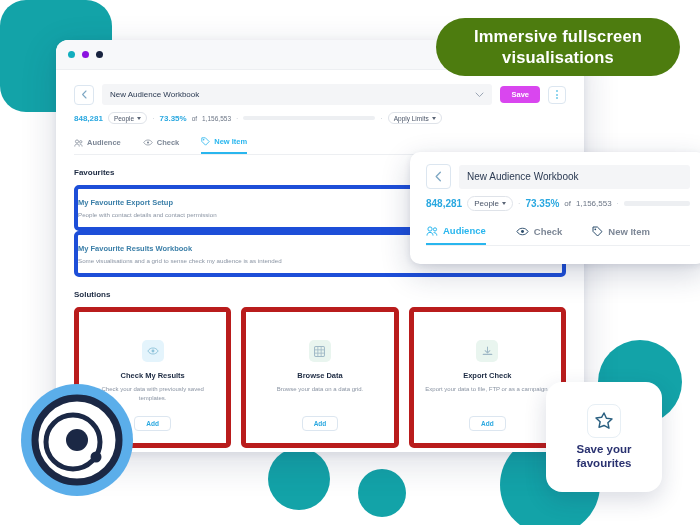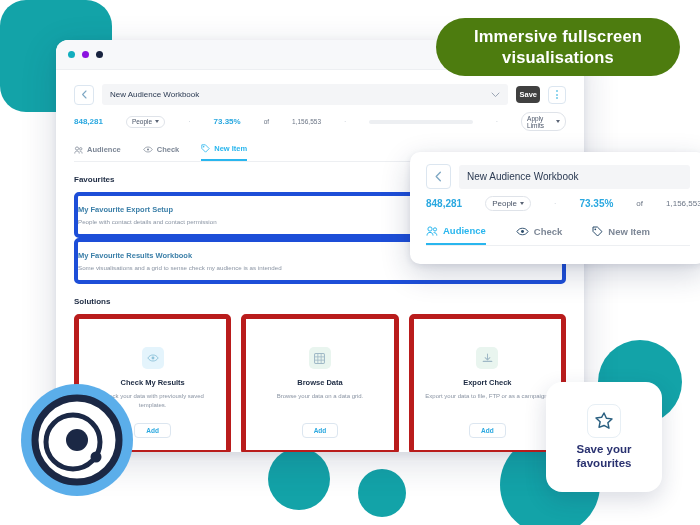--- a/index.html
+++ b/index.html
@@ -46,32 +46,32 @@
     width: 20px; height: 20px; flex: none;
     border: 1px solid #DCE6F0; border-radius: 4px; background: #fff;
     display: flex; align-items: center; justify-content: center;
   }
   .wb-name {
     flex: 1; height: 21px; background: #F4F5F7; border-radius: 3px;
     display: flex; align-items: center; justify-content: space-between;
     padding: 0 8px; font-size: 8px; color: #2B3A52;
   }
   .save-btn {
-    background: #404040; color: #ffffff; font-size: 7.5px; font-weight: bold;
-    border: none; border-radius: 4px; padding: 5px 3px; line-height: 1;
+    background: #d946ef; color: #ffffff; font-size: 7.5px; font-weight: bold;
+    border: none; border-radius: 4px; padding: 5px 11px; line-height: 1;
   }
   .kebab-btn {
     width: 18px; height: 18px; border: 1px solid #DCE6F0; border-radius: 4px;
     background: #fff; display: flex; flex-direction: column;
     align-items: center; justify-content: center; gap: 1.5px;
   }
   .kebab-btn i { display: block; width: 2px; height: 2px; background: #6FC8E8; border-radius: 50%; }
 
   
-  .stats-row { display: flex; align-items: center; gap: 23px; margin-top: 7px; font-size: 7px; color: #8C97A8; }
+  .stats-row { display: flex; align-items: center; gap: 5px; margin-top: 7px; font-size: 7px; color: #8C97A8; }
   .stat-count { color: #2AA8E0; font-weight: bold; font-size: 8px; }
   .pill {
     border: 1px solid #DFE3E9; border-radius: 9px; padding: 1.5px 5px;
     font-size: 6.5px; color: #4A5568; display: inline-flex; align-items: center; gap: 3px; background:#fff;
   }
   .caret { width: 0; height: 0; border-left: 2.5px solid transparent; border-right: 2.5px solid transparent; border-top: 3px solid #5A6475; }
   .stat-pct { color: #2AA8E0; font-weight: bold; font-size: 8px; }
   .stat-of { color: #6B7585; font-size: 6.5px; }
   .sep { color: #C9D0D9; font-size: 7px; }
   .bar-track { width: 132px; height: 4px; background: #EDEFF2; border-radius: 2px; overflow: hidden; }

